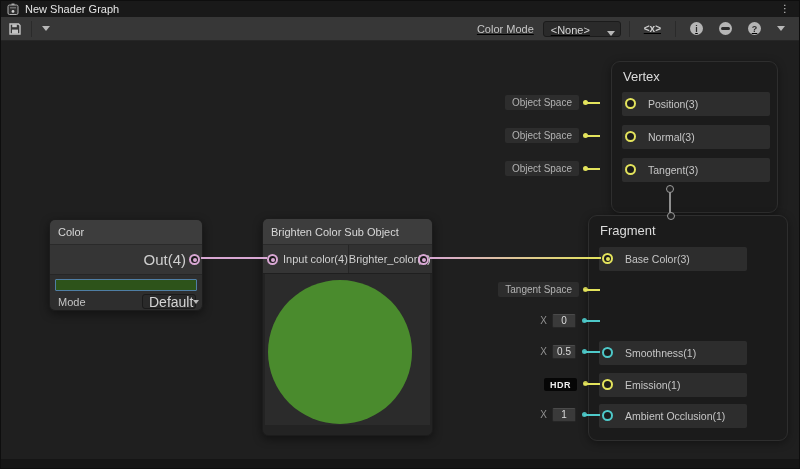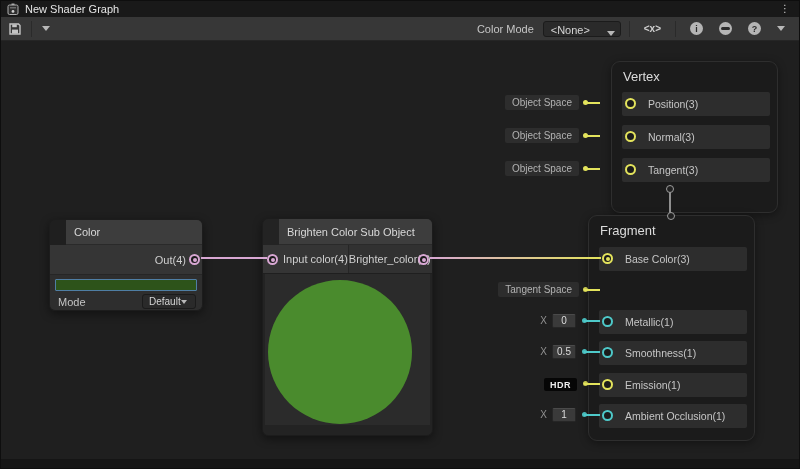--- a/index.html
+++ b/index.html
@@ -10,36 +10,36 @@
   
   .titlebar { position:absolute; left:0; top:0; width:100%; height:16px; background:#191919; display:flex; align-items:center; padding-left:6px; gap:6px; }
   .title-text { font-size:11px; color:#e6e6e6; }
   .kebab { margin-left:auto; margin-right:9px; color:#cfcfcf; font-size:10px; line-height:10px; cursor:pointer; }
 
   
   .toolbar { position:absolute; left:0; top:16px; width:100%; height:24px; background:#373737; border-bottom:1px solid #252525; display:flex; align-items:center; padding:0 8px 0 2px; }
   .tbtn { background:transparent; border:none; height:22px; display:flex; align-items:center; justify-content:center; padding:0 6px; cursor:pointer; color:#c8c8c8; }
   .caret-down { width:0; height:0; border-left:4px solid transparent; border-right:4px solid transparent; border-top:5px solid #b8b8b8; display:inline-block; }
   .vsep { width:1px; height:16px; background:#2a2a2a; margin:0 4px; }
-  .toolbar-right { margin-left:auto; display:flex; align-items:center; gap:4px; }
+  .toolbar-right { margin-left:auto; display:flex; align-items:center; gap:4px;text-decoration:underline; }
   .cm-label { font-size:11px; color:#c6c6c6; margin-right:5px; }
   .dd { background:#2a2a2a; border:1px solid #1b1b1b; border-radius:3px; display:flex; align-items:center; justify-content:space-between; color:#d4d4d4; cursor:pointer; }
   .dd-none { width:78px; height:16px; padding:0 5px 0 7px; font-size:11px;align-items:flex-end; }
   .code-glyph { font-size:10px; font-weight:bold; color:#d0d0d0; letter-spacing:0px; }
   .circle-icon { width:13px; height:13px; border-radius:50%; background:#b5b5b5; color:#2b2b2b; font-size:9px; font-weight:bold; font-style:normal; display:inline-flex; align-items:center; justify-content:center; position:relative; }
   .sphere::after { content:""; position:absolute; left:2px; top:5px; width:9px; height:3px; background:#2b2b2b; border-radius:1.5px; }
 
   
   .canvas-bg { position:absolute; left:0; top:40px; width:100%; height:420px; background:#1f1f1f; }
   .bottombar { position:absolute; left:0; bottom:0; width:100%; height:9px; background:#151515; }
 
   
   .context-node { position:absolute; background:#1b1b1b; border:1px solid #2e2e2e; border-radius:9px; box-shadow:0 2px 8px rgba(0,0,0,.4); }
   .vertex-node { left:587px; top:60px; width:167px; height:152px;margin-left:23px; }
-  .fragment-node { left:587px; top:214px; width:167px; height:226px; }
+  .fragment-node { left:587px; top:214px; width:200px; height:226px; }
   .ctx-title { position:absolute; left:11px; top:7px; font-size:13px; color:#dcdcdc; }
   .slot-row { position:absolute; left:10px; width:148px; height:24px; background:#2d2d2d; border-radius:2px; }
   .v-r0{top:30px} .v-r1{top:63px} .v-r2{top:96px}
   .f-r0{top:31px} .f-r1{top:63px} .f-r2{top:94px} .f-r3{top:125px} .f-r4{top:157px} .f-r5{top:188px}
   .slot-label { position:absolute; left:26px; top:50%; transform:translateY(-50%); font-size:10.5px; color:#c6c6c6; white-space:nowrap; }
 
   
   .port { position:absolute; width:11px; height:11px; border-radius:50%; background:#1b1b1b; border:2px solid #888; cursor:crosshair; }
   .port.yellow{border-color:#e3e35c} .port.cyan{border-color:#4ec9c9} .port.pink{border-color:#d8a7d3}
   .port.connected::after{content:""; position:absolute; inset:1.5px; border-radius:50%;}
@@ -72,28 +72,28 @@
   .xctl { position:absolute; height:15px; display:flex; align-items:center; gap:5px; }
   .xctl .axis { font-size:10px; color:#909090; }
   .xctl .field { background:#3a3a3a; border:1px solid #262626; border-top-color:#4a4a4a; border-radius:2px; min-width:24px; height:14px; line-height:12px; font-size:10px; color:#dcdcdc; text-align:center; padding:0 4px; }
   .x0{right:223px;top:312px} .x05{right:223px;top:343px} .x1{right:223px;top:406px}
   .hdrbadge { position:absolute; right:222px; top:377px; height:13px; background:#060606; color:#ececec; font-size:9px; font-weight:bold; letter-spacing:.5px; display:flex; align-items:center; padding:0 6px; border-radius:2px; }
 
   
   .node { position:absolute; border-radius:6px; overflow:hidden; box-shadow:0 3px 10px rgba(0,0,0,.45); border:1px solid #1c1c1c; cursor:move; }
   .color-node { left:48px; top:218px; width:154px; height:92px; }
   .subgraph-node { left:261px; top:217px; width:171px; height:218px; background:#232323; }
-  .node-header { height:25px; background:#3d3d3d; display:flex; align-items:center; padding:0 8px; font-size:11px; color:#d8d8d8; border-bottom:1px solid #2a2a2a; white-space:nowrap;margin-left:16px; }
+  .node-header { height:25px; background:#3d3d3d; display:flex; align-items:center; padding:0 8px; font-size:11px; color:#d8d8d8; border-bottom:1px solid #2a2a2a; white-space:nowrap; }
   .subgraph-node .node-header { height:26px; }
-  .out-row { position:relative; height:29px; background:#353535; display:flex; align-items:center; justify-content:flex-end; padding-right:16px; font-size:11px; color:#cfcfcf; }
+  .out-row { position:relative; height:29px; background:#353535; display:flex; align-items:center; justify-content:flex-end; padding-right:16px; font-size:15px; color:#cfcfcf; }
   .out-row .port { right:2px; top:9px; }
   .color-bottom { height:37px; background:#2e2e2e; border-top:1px solid #262626; }
   .swatch { margin:4px 5px 0; height:12px; background:#2d531a; border:1px solid #4f7ea4; border-radius:1px; cursor:pointer; }
   .mode-row { display:flex; align-items:center; justify-content:space-between; padding:3px 6px 0 8px; font-size:11px; color:#c4c4c4; }
-  .dd-mode { width:54px; height:15px; padding:0 12px 0 6px; font-size:10px; }
+  .dd-mode { width:54px; height:15px; padding:0 12px 0 6px; font-size:14px; }
   .sg-ports { position:relative; height:29px; display:flex; border-bottom:1px solid #1f1f1f; }
   .sg-in { flex:1.02; background:#353535; display:flex; align-items:center; padding-left:20px; font-size:11px; color:#cfcfcf; white-space:nowrap; }
   .sg-out { flex:1; background:#313131; border-left:1px solid #262626; display:flex; align-items:center; justify-content:flex-end; padding-right:19px; font-size:11px; color:#cfcfcf; white-space:nowrap; }
   .sg-ports .port.in { left:4px; top:9px; }
   .sg-ports .port.out { right:3px; top:9px; }
   .sg-preview { margin:0 2px; height:151px; background:#2b2b2b; position:relative; }
   .preview-circle { position:absolute; left:3px; top:6px; width:144px; height:144px; border-radius:50%; background:#4a8b2d; }
 </style>
 </head>
 <body>
@@ -199,24 +199,20 @@
       <span class="slot-label">Tangent(3)</span>
     </div>
   </div>
 
   <div class="context-node fragment-node">
     <div class="ctx-title">Fragment</div>
     <div class="slot-row f-r0">
       <span class="port yellow connected"></span>
       <span class="slot-label">Base Color(3)</span>
     </div>
-    <div class="slot-row f-r2">
-      <span class="port cyan"></span>
-      <span class="slot-label">Metallic(1)</span>
-    </div>
     <div class="slot-row f-r3">
       <span class="port cyan"></span>
       <span class="slot-label">Smoothness(1)</span>
     </div>
     <div class="slot-row f-r4">
       <span class="port yellow"></span>
       <span class="slot-label">Emission(1)</span>
     </div>
     <div class="slot-row f-r5">
       <span class="port cyan"></span>

